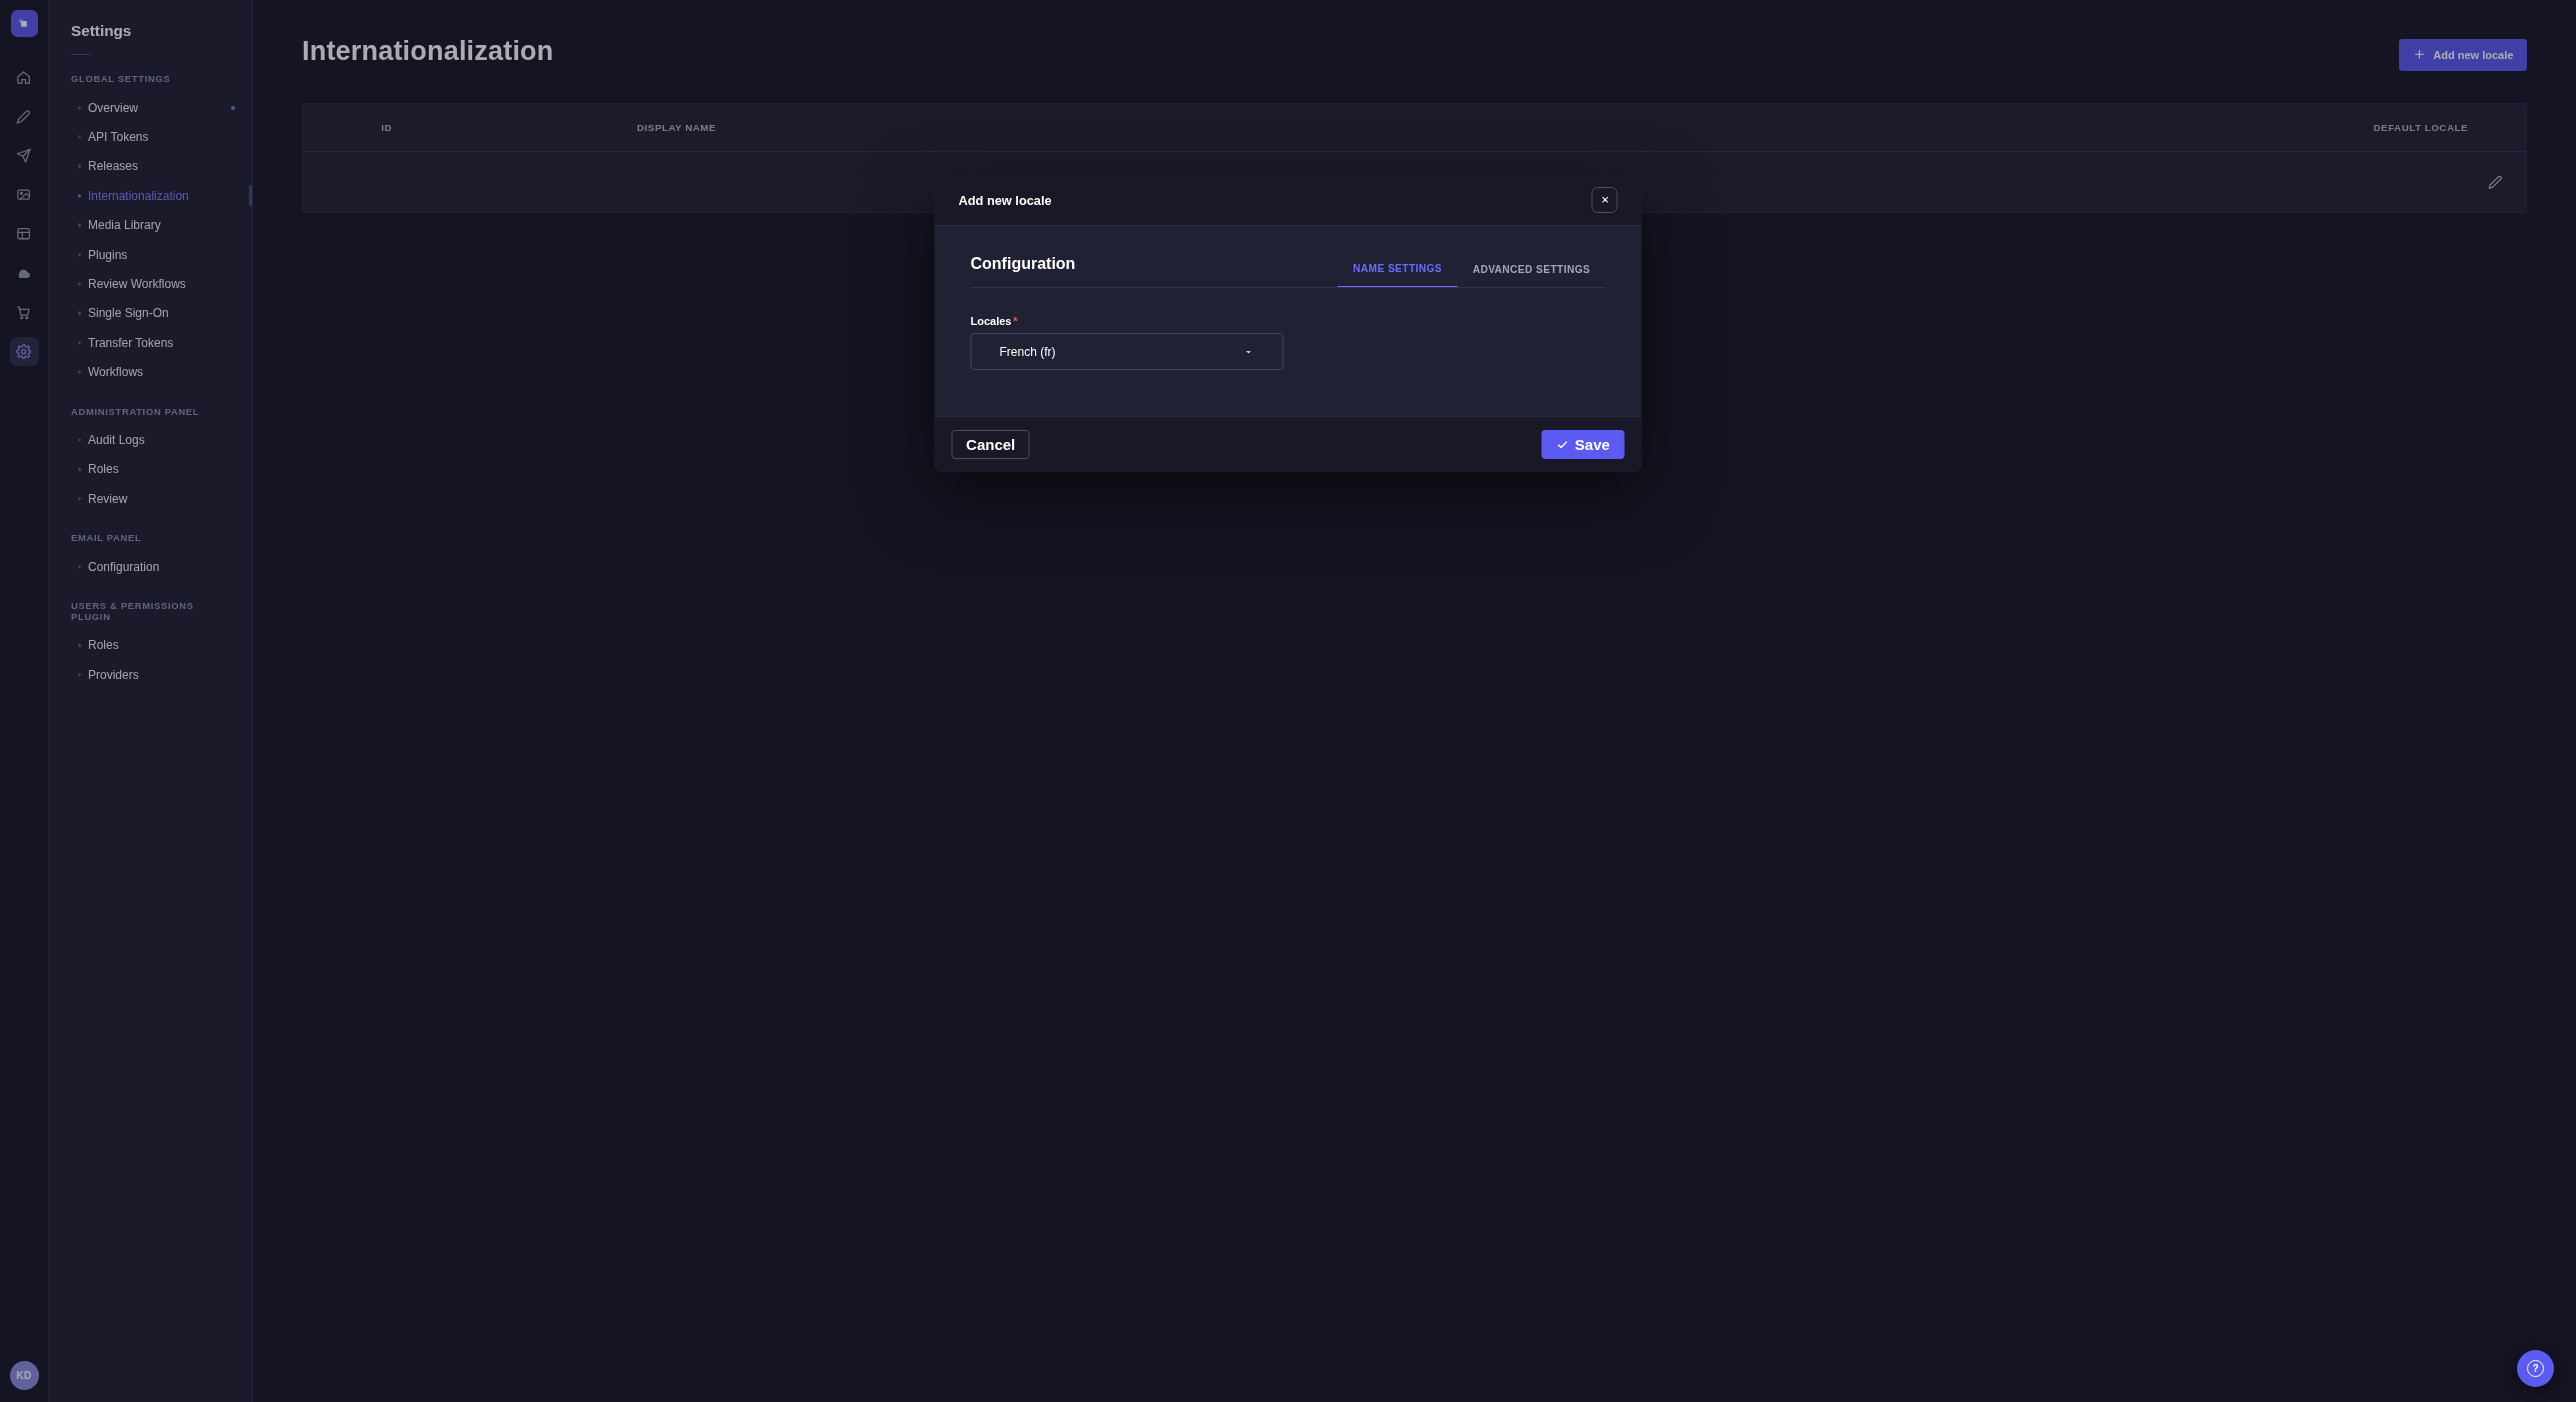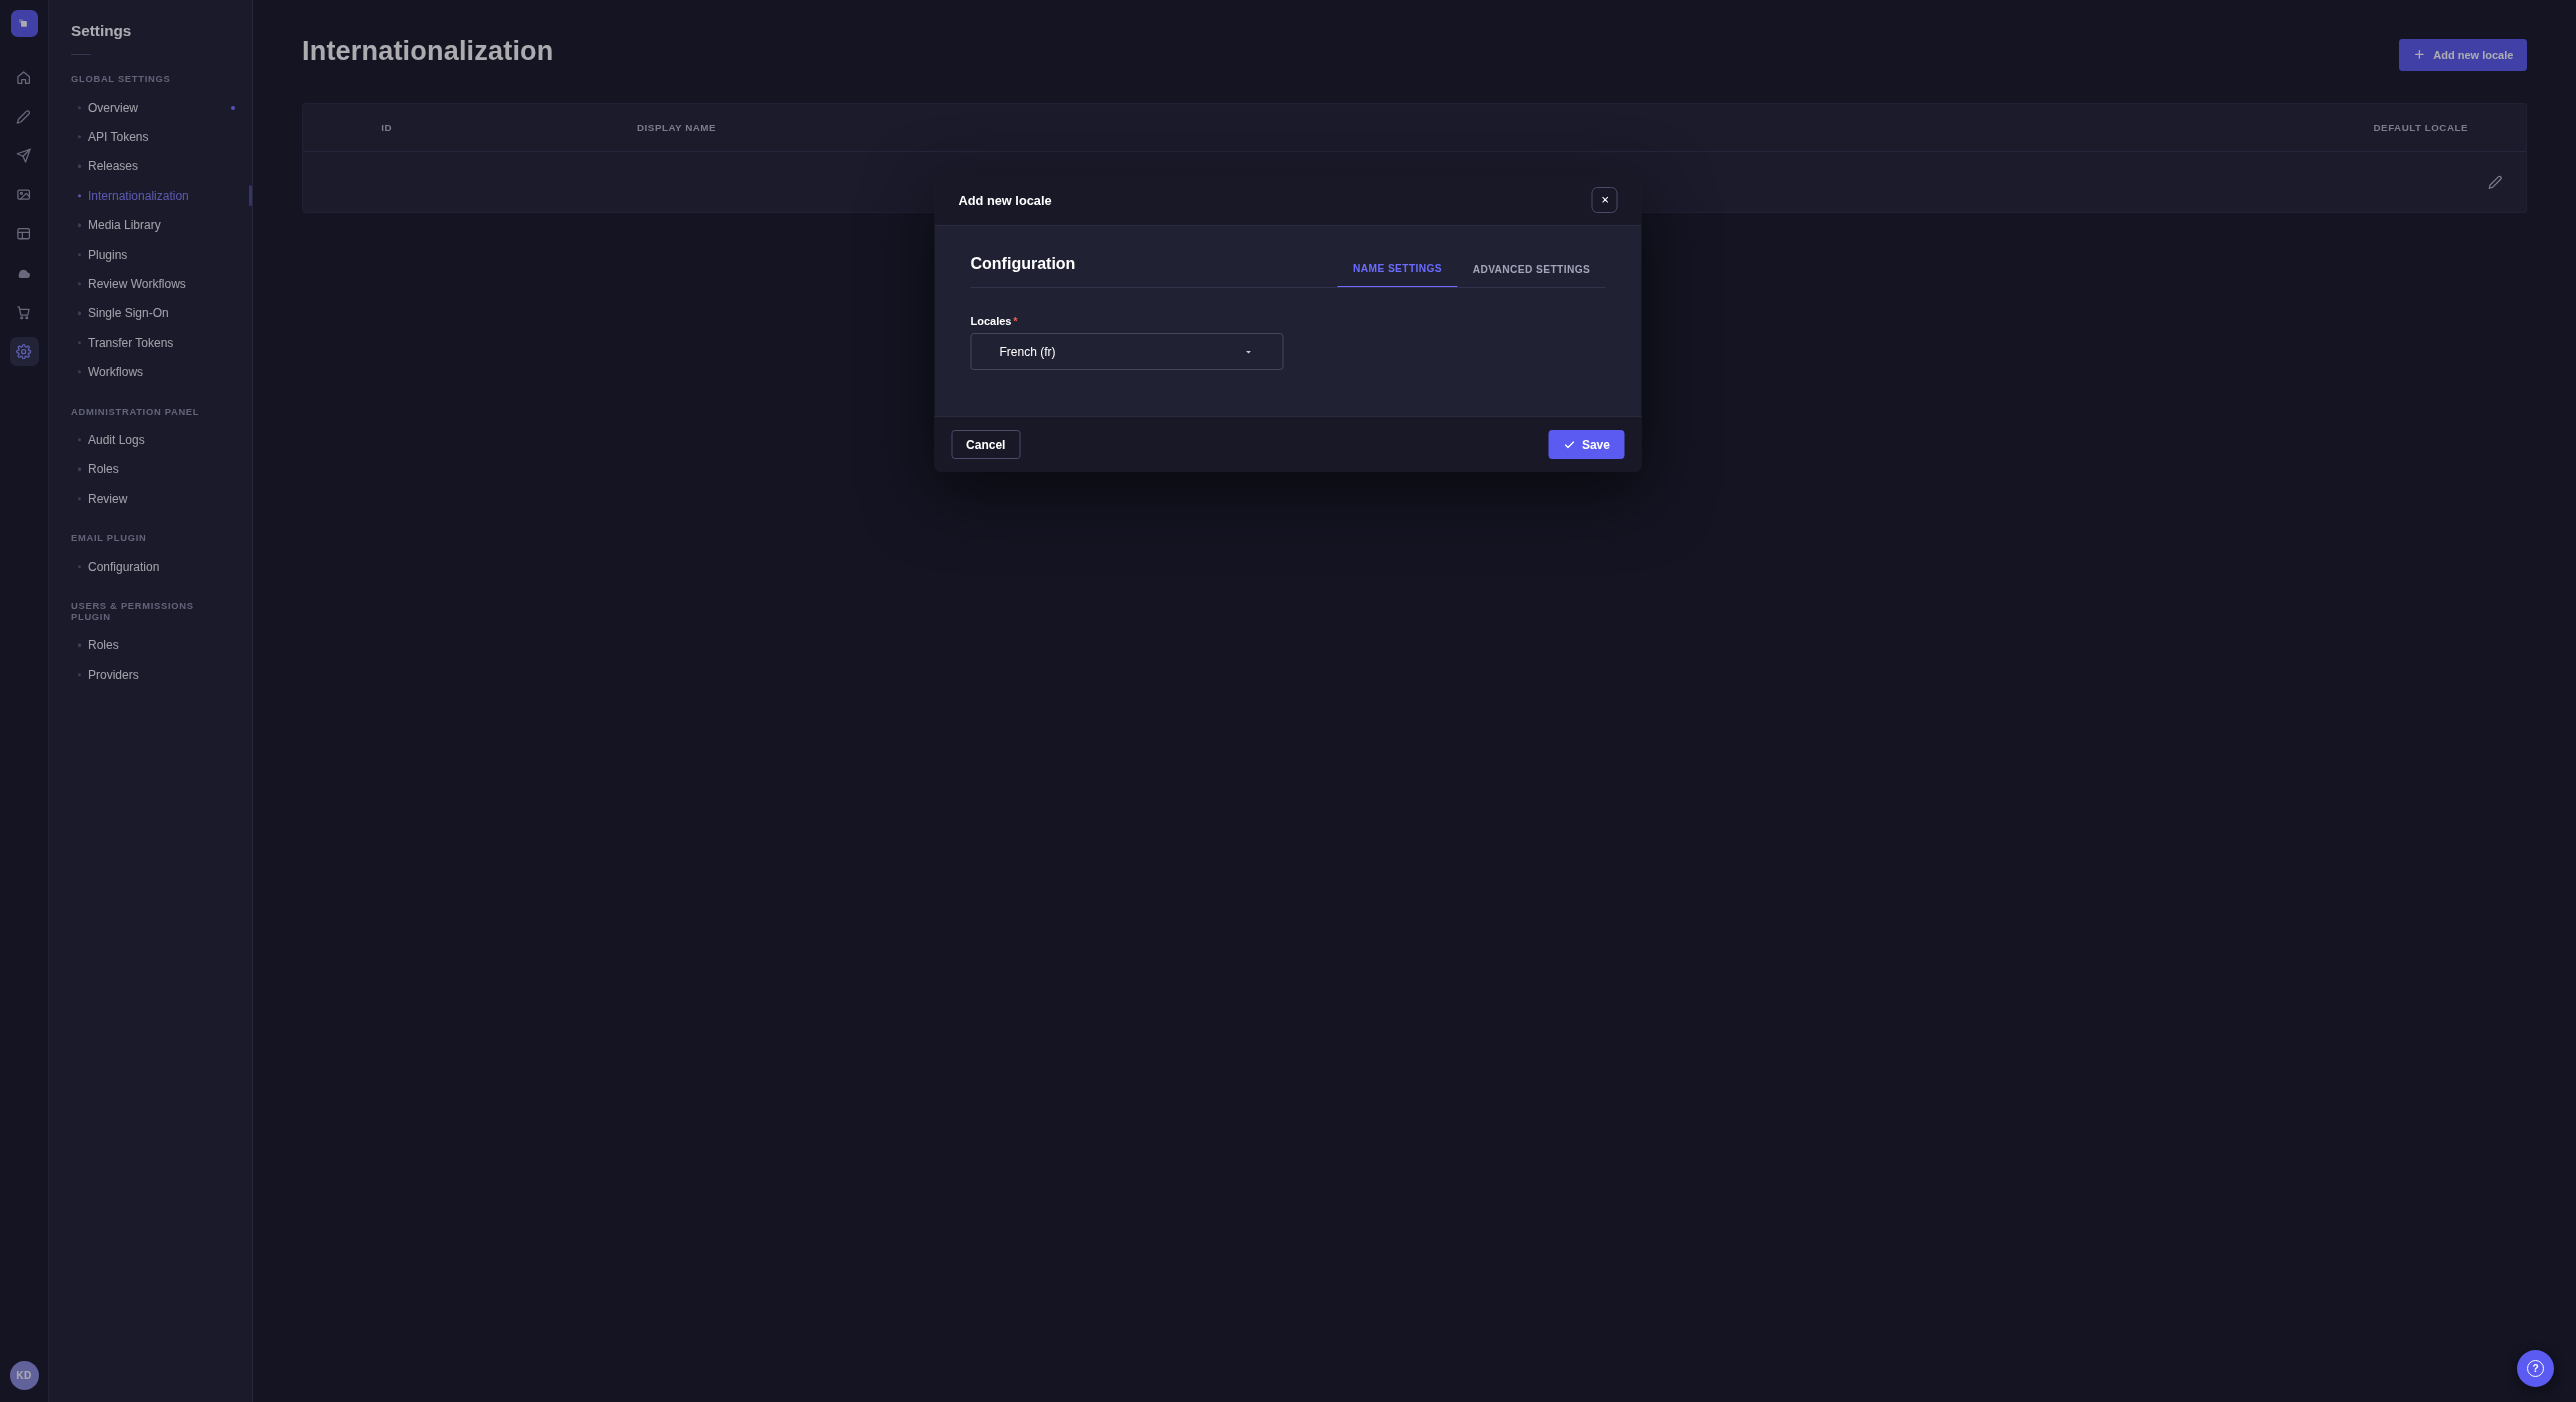--- a/index.html
+++ b/index.html
@@ -153,21 +153,21 @@
     background:var(--surface);color:#fff;font-size:12.4px;padding:0 13.6px;
     font-family:inherit;outline:none;
   }
   .hint{font-size:10.6px;color:var(--muted);margin-top:7.7px;line-height:1.35;max-width:341px;}
 
   .m-foot{
     display:flex;justify-content:space-between;align-items:center;
     padding:12.8px 17px;background:var(--bg);border-top:0.9px solid #2b2b40;
   }
   .btn{
-    height:29px;border-radius:3.4px;padding:0 13.6px;font-size:12px;font-weight:600;
+    height:29px;border-radius:3.4px;padding:0 13.6px;font-size:15px;font-weight:600;
     cursor:pointer;font-family:inherit;display:flex;align-items:center;gap:6.8px;
   }
   .btn.secondary{background:var(--bg);border:0.9px solid var(--border-light);color:#fff;}
   .btn.primary{background:var(--primary);border:0.9px solid var(--primary);color:#fff;}
   .btn.primary svg{width:12px;height:12px;}
 
   
   .help-fab{
     position:fixed;right:22px;bottom:15.3px;z-index:20;
     width:37px;height:37px;border-radius:50%;border:none;background:var(--primary);
@@ -284,21 +284,21 @@
     <div class="nav-item">
       <span>Audit Logs</span>
     </div>
     <div class="nav-item">
       <span>Roles</span>
     </div>
     <div class="nav-item">
       <span>Review</span>
     </div>
 
-    <div class="section-label">EMAIL PLUGIN</div>
+    <div class="section-label">EMAIL PANEL</div>
     <div class="nav-item">
       <span>Configuration</span>
     </div>
 
     <div class="section-label">USERS &amp; PERMISSIONS PLUGIN</div>
     <div class="nav-item">
       <span>Roles</span>
     </div>
     <div class="nav-item">
       <span>Providers</span>

